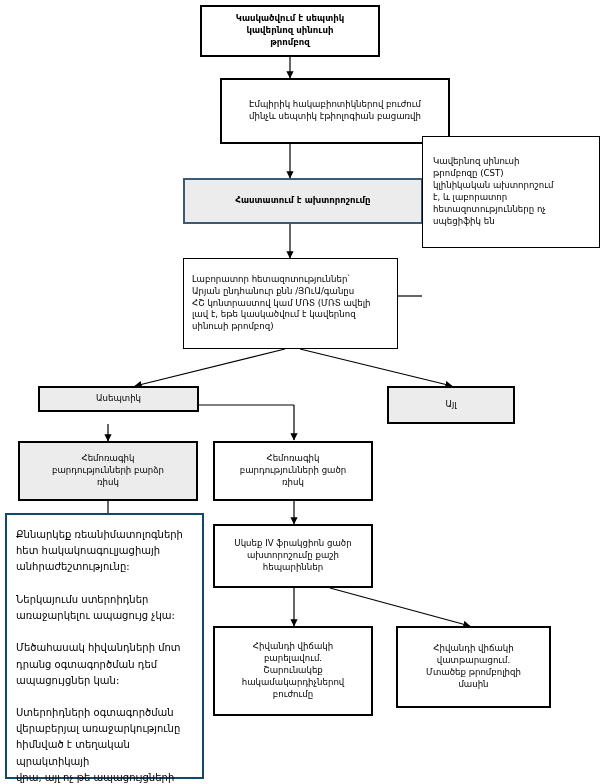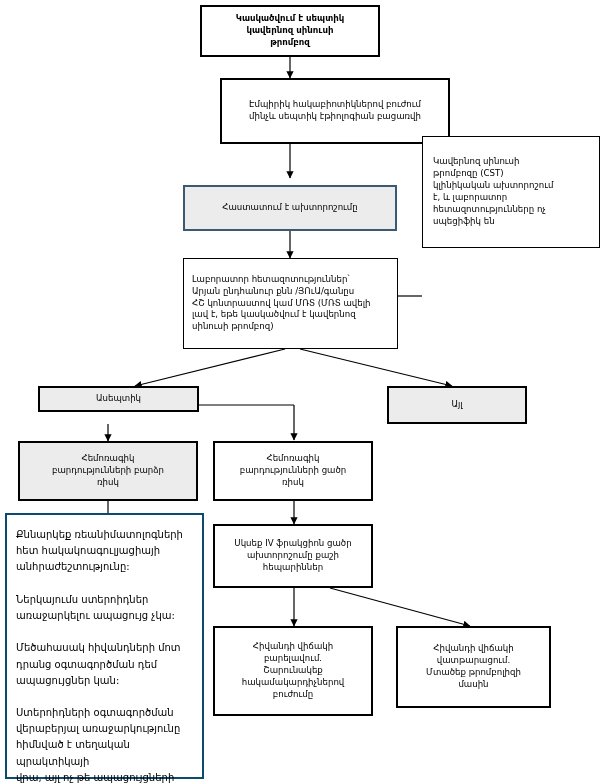--- a/index.html
+++ b/index.html
@@ -87,21 +87,21 @@
     <span class="txt">Կասկածվում է սեպտիկ
 կավերնոզ սինուսի
 թրոմբոզ</span>
   </div>
 
   <div class="node" style="left:175px;top:78px;width:230px;height:66px;margin-left:45px;">
     <span class="txt">Էմպիրիկ հակաբիոտիկներով բուժում
 մինչև սեպտիկ էթիոլոգիան բացառվի</span>
   </div>
 
-  <div class="node blueframe" style="left:183px;top:185px;width:214px;height:46px;">
+  <div class="node blueframe" style="left:183px;top:178px;width:240px;height:46px;font-weight:bold;">
     <span class="txt">Հաստատում է ախտորոշումը</span>
   </div>
 
   <div class="node thin" style="left:422px;top:136px;width:178px;height:112px;padding:6px 10px;">
     <span class="txt" style="text-align:left;">Կավերնոզ սինուսի
 թրոմբոզը (CST)
 կլինիկական ախտորոշում
 է, և լաբորատոր
 հետազոտությունները ոչ
 սպեցիֆիկ են</span>
@@ -112,21 +112,21 @@
 Արյան ընդհանուր քնն /ՅՈւԱ/գանըս
 ՀՇ կոնտրաստով  կամ ՄՌՏ (ՄՌՏ ավելի
 լավ է, եթե կասկածվում է կավերնոզ
 սինուսի թրոմբոզ)</span>
   </div>
 
   <div class="node gray" style="left:38px;top:386px;width:161px;height:26px;">
     <span class="txt">Ասեպտիկ</span>
   </div>
 
-  <div class="node gray" style="left:387px;top:386px;width:140px;height:38px;">
+  <div class="node gray" style="left:387px;top:386px;width:128px;height:38px;">
     <span class="txt">Այլ</span>
   </div>
 
   <div class="node gray" style="left:18px;top:441px;width:180px;height:60px;">
     <span class="txt">Հեմոռագիկ
 բարդությունների բարձր
 ռիսկ</span>
   </div>
 
   <div class="node" style="left:213px;top:441px;width:160px;height:60px;">

